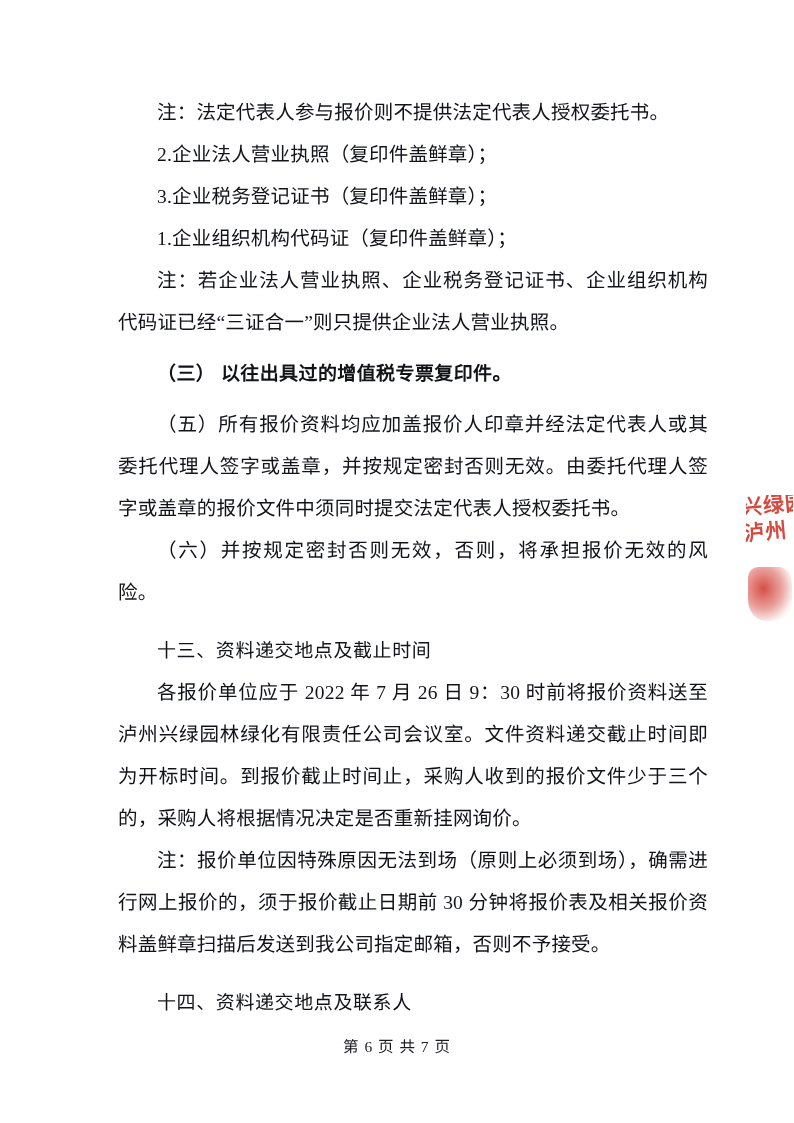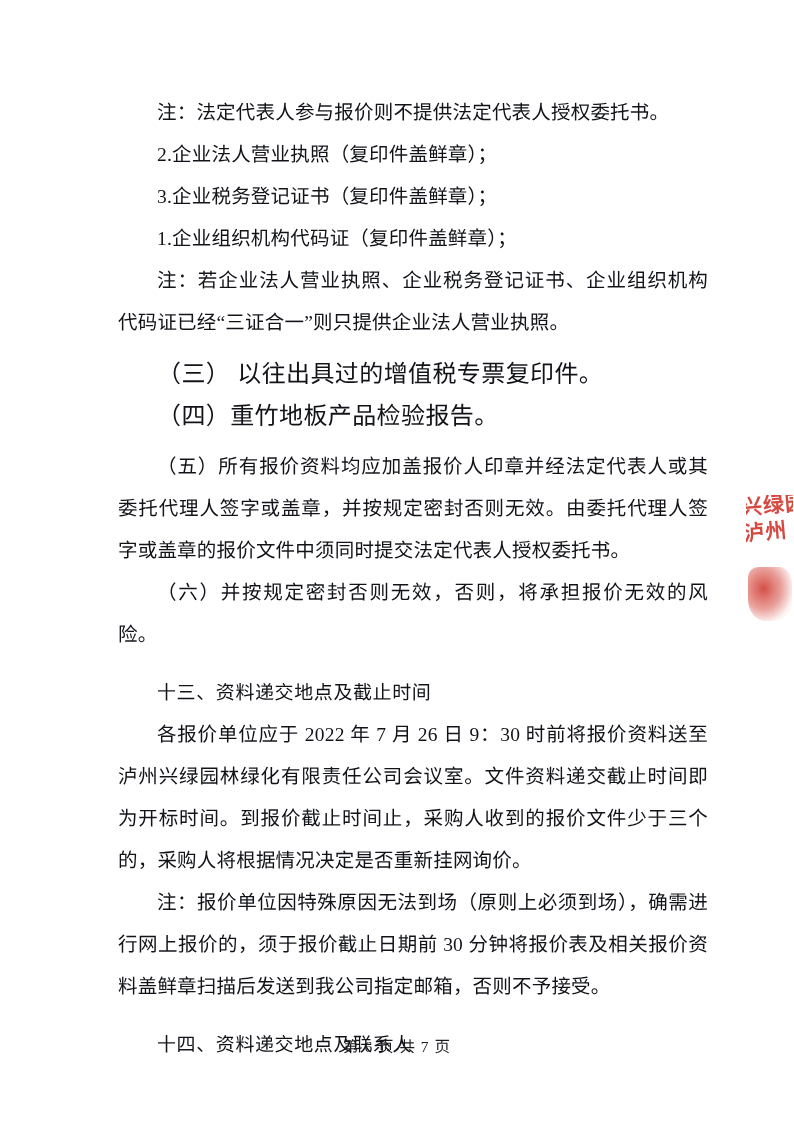--- a/index.html
+++ b/index.html
@@ -27,23 +27,23 @@
     line-height: 42px;
     text-align: justify;
     text-justify: inter-ideograph;
     margin: 0;
     letter-spacing: 0.2px;
   }
   .indent2 {
     text-indent: 39px;
   }
   .bold {
-    font-weight: normal;
+    font-weight: bold;
     font-family: "Liberation Sans", "DejaVu Sans", sans-serif;
-    font-size: 24px;
+    font-size: 19px;
     letter-spacing: 0.4px;
   }
   .heading {
     font-weight: normal;
     font-family: "Liberation Sans", "DejaVu Sans", sans-serif;
     font-size: 19px;
     line-height: 42px;
     text-indent: 39px;
     letter-spacing: 0.6px;
     margin: 0;
@@ -116,21 +116,20 @@
 
     <p class="para indent2">注：法定代表人参与报价则不提供法定代表人授权委托书。</p>
     <p class="para indent2">2.企业法人营业执照（复印件盖鲜章）；</p>
     <p class="para indent2">3.企业税务登记证书（复印件盖鲜章）；</p>
     <p class="para indent2">1.企业组织机构代码证（复印件盖鲜章）；</p>
     <p class="para indent2">注：若企业法人营业执照、企业税务登记证书、企业组织机构代码证已经“三证合一”则只提供企业法人营业执照。</p>
 
     <div class="gap-sm"></div>
 
     <p class="para indent2 bold">（三） 以往出具过的增值税专票复印件。</p>
-    <p class="para indent2 bold">（四）重竹地板产品检验报告。</p>
 
     <div class="gap-sm"></div>
 
     <p class="para indent2">（五）所有报价资料均应加盖报价人印章并经法定代表人或其委托代理人签字或盖章，并按规定密封否则无效。由委托代理人签字或盖章的报价文件中须同时提交法定代表人授权委托书。</p>
     <p class="para indent2">（六）并按规定密封否则无效，否则，将承担报价无效的风险。</p>
 
     <div class="gap-md"></div>
 
     <p class="heading">十三、资料递交地点及截止时间</p>
     <p class="para indent2">各报价单位应于 2022 年 7 月 26 日 9：30 时前将报价资料送至泸州兴绿园林绿化有限责任公司会议室。文件资料递交截止时间即为开标时间。到报价截止时间止，采购人收到的报价文件少于三个的，采购人将根据情况决定是否重新挂网询价。</p>

